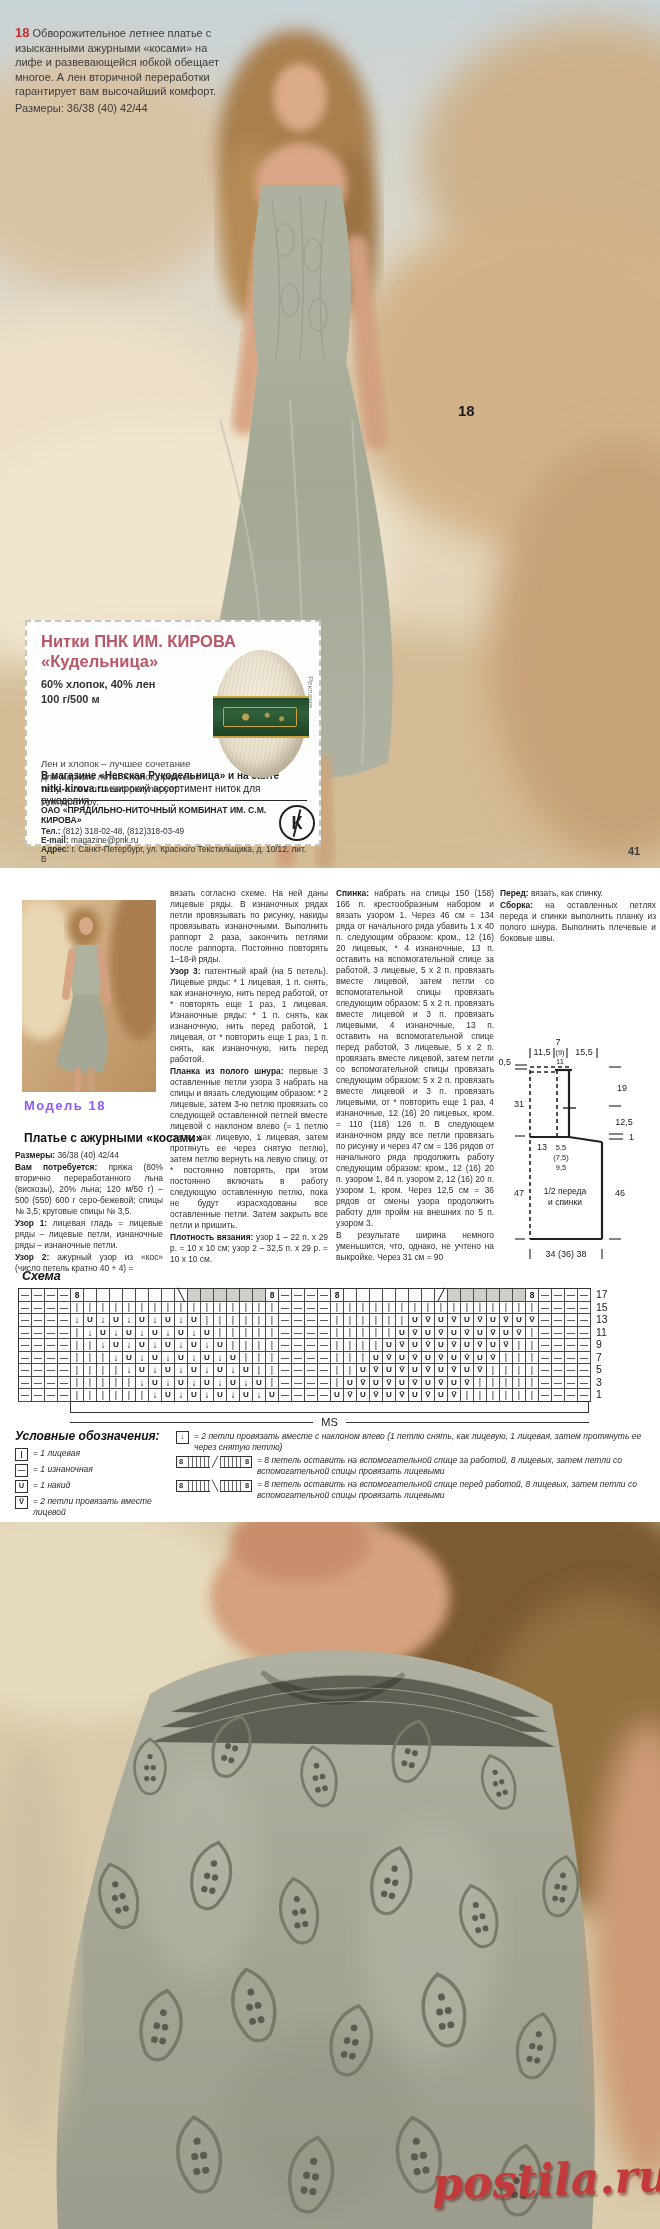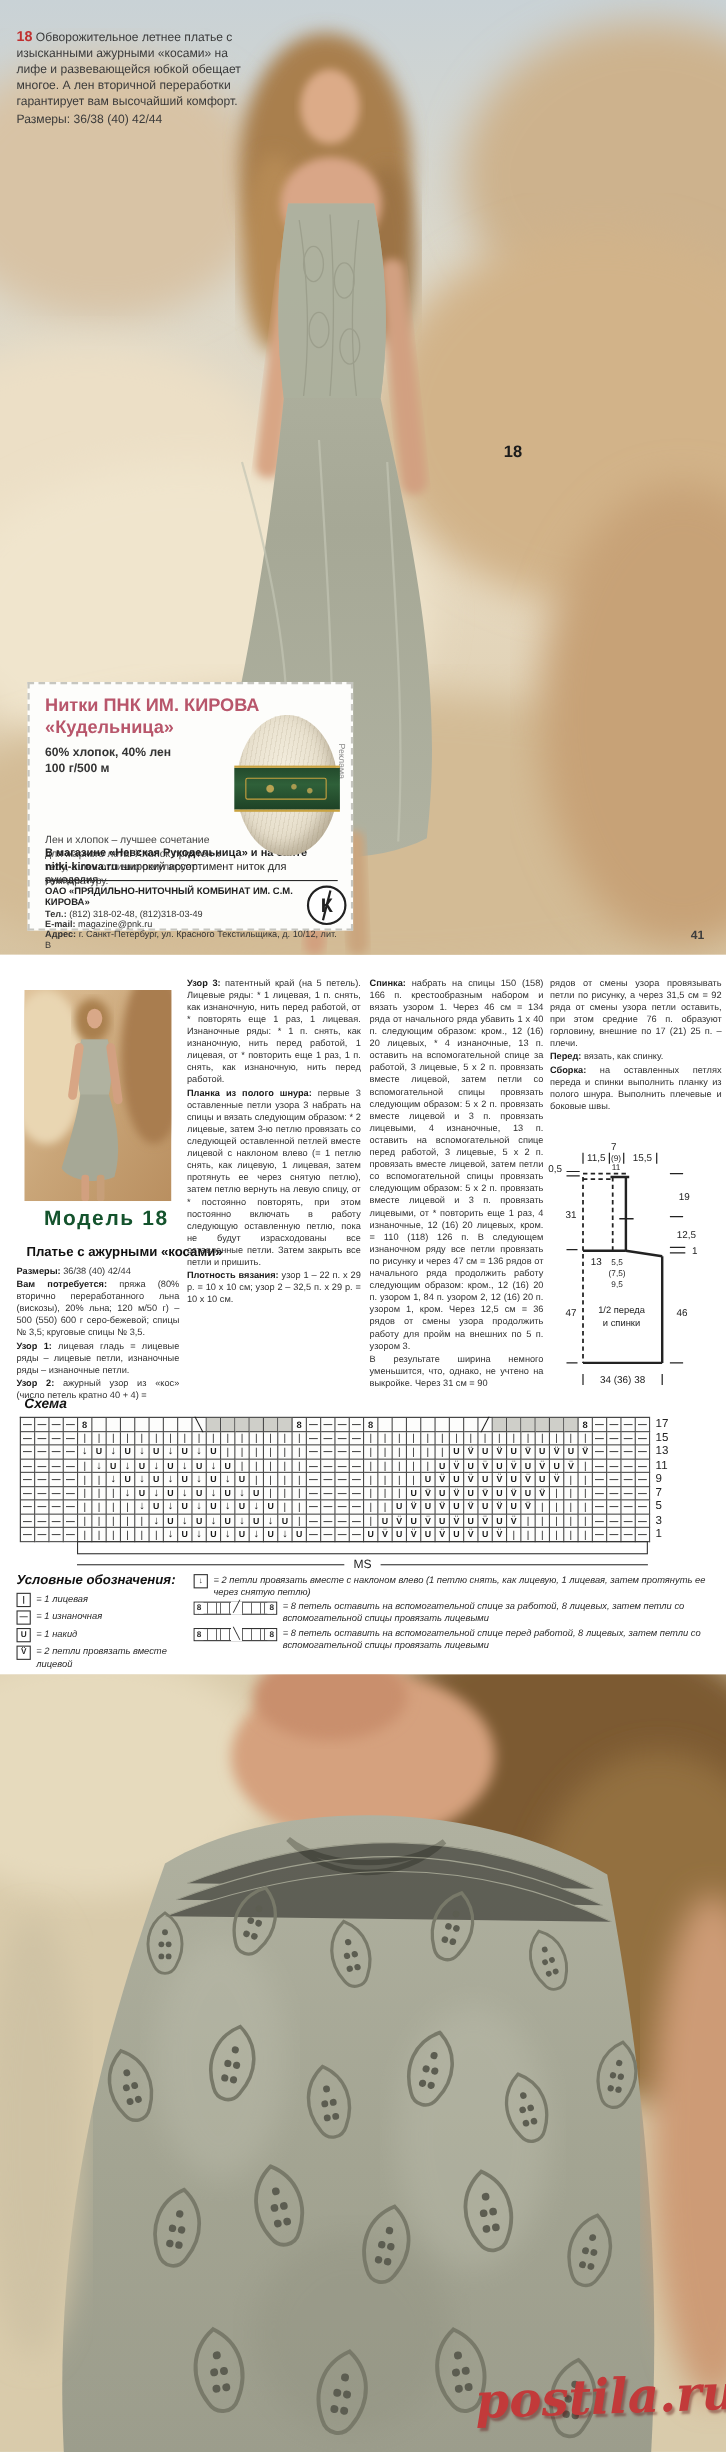--- a/index.html
+++ b/index.html
@@ -37,21 +37,21 @@
         border-top:2px solid #c9a23f;border-bottom:2px solid #c9a23f;}
   .yarn .band i{position:absolute;left:10px;top:9px;width:72px;height:18px;border:1px solid #c9a23f;border-radius:2px;
         background:radial-gradient(circle at 30% 50%, rgba(220,180,90,.8) 0 3px, transparent 4px),
                    radial-gradient(circle at 60% 40%, rgba(220,180,90,.7) 0 2px, transparent 3px),
                    radial-gradient(circle at 80% 60%, rgba(220,180,90,.7) 0 2px, transparent 3px);}
   #ad .logo{position:absolute;left:252px;top:183px;width:32px;height:32px;border:2px solid #222;border-radius:50%;
         background:#fff;display:flex;align-items:center;justify-content:center;font-weight:bold;font-size:18px;color:#222;}
   #ad .logo i{position:absolute;left:15px;top:2px;width:1.5px;height:28px;background:#222;transform:rotate(14deg);}
   
   #thumb{left:22px;top:900px;width:134px;height:192px;overflow:hidden;}
-  #model-title{left:40px;top:1098px;font-size:19px;font-weight:bold;letter-spacing:1.5px;color:#14532d;}
+  #model-title{left:24px;top:1098px;font-size:13px;font-weight:bold;letter-spacing:1.5px;color:#8b5cf6;}
   #subtitle{left:24px;top:1131px;font-size:12px;font-weight:bold;color:#111;text-align:center;}
   .col{font-size:8.4px;line-height:11px;text-align:justify;color:#303030;}
   .col p{margin:0 0 1px 0;}
   .col b{color:#1c1c1c;}
   #col1{left:15px;top:1150px;width:148px;}
   #col2{left:170px;top:888px;width:158px;}
   #col3{left:336px;top:888px;width:158px;}
   #col4{left:500px;top:888px;width:156px;}
   
   #schematic{left:497px;top:1034px;width:163px;height:252px;}
@@ -220,30 +220,30 @@
   <div class="abs" id="model-title">Модель 18</div>
   <div class="abs" id="subtitle">Платье с ажурными «косами»</div>
 
   <div class="abs col" id="col1">
       <p><b>Размеры: </b>36/38 (40) 42/44</p>
       <p><b>Вам потребуется: </b>пряжа (80% вторично переработанного льна (вискозы), 20% льна; 120 м/50 г) – 500 (550) 600 г серо-бежевой; спицы № 3,5; круговые спицы № 3,5.</p>
       <p><b>Узор 1: </b>лицевая гладь = лицевые ряды – лицевые петли, изнаночные ряды – изнаночные петли.</p>
       <p><b>Узор 2: </b>ажурный узор из «кос» (число петель кратно 40 + 4) =</p>
     </div>
   <div class="abs col" id="col2">
+      <p>вязать согласно схеме. На ней даны лицевые ряды. В изнаночных рядах петли провязывать по рисунку, накиды провязывать изнаночными. Выполнить раппорт 2 раза, закончить петлями после раппорта. Постоянно повторять 1–18-й ряды.</p>
       <p><b>Узор 3: </b>патентный край (на 5 петель). Лицевые ряды: * 1 лицевая, 1 п. снять, как изнаночную, нить перед работой, от * повторять еще 1 раз, 1 лицевая. Изнаночные ряды: * 1 п. снять, как изнаночную, нить перед работой, 1 лицевая, от * повторить еще 1 раз, 1 п. снять, как изнаночную, нить перед работой.</p>
       <p><b>Планка из полого шнура: </b>первые 3 оставленные петли узора 3 набрать на спицы и вязать следующим образом: * 2 лицевые, затем 3-ю петлю провязать со следующей оставленной петлей вместе лицевой с наклоном влево (= 1 петлю снять, как лицевую, 1 лицевая, затем протянуть ее через снятую петлю), затем петлю вернуть на левую спицу, от * постоянно повторять, при этом постоянно включать в работу следующую оставленную петлю, пока не будут израсходованы все оставленные петли. Затем закрыть все петли и пришить.</p>
       <p><b>Плотность вязания: </b>узор 1 – 22 п. х 29 р. = 10 х 10 см; узор 2 – 32,5 п. х 29 р. = 10 х 10 см.</p>
     </div>
   <div class="abs col" id="col3">
       <p><b>Спинка: </b>набрать на спицы 150 (158) 166 п. крестообразным набором и вязать узором 1. Через 46 см = 134 ряда от начального ряда убавить 1 х 40 п. следующим образом: кром., 12 (16) 20 лицевых, * 4 изнаночные, 13 п. оставить на вспомогательной спице за работой, 3 лицевые, 5 х 2 п. провязать вместе лицевой, затем петли со вспомогательной спицы провязать следующим образом: 5 х 2 п. провязать вместе лицевой и 3 п. провязать лицевыми, 4 изнаночные, 13 п. оставить на вспомогательной спице перед работой, 3 лицевые, 5 х 2 п. провязать вместе лицевой, затем петли со вспомогательной спицы провязать следующим образом: 5 х 2 п. провязать вместе лицевой и 3 п. провязать лицевыми, от * повторить еще 1 раз, 4 изнаночные, 12 (16) 20 лицевых, кром. = 110 (118) 126 п. В следующем изнаночном ряду все петли провязать по рисунку и через 47 см = 136 рядов от начального ряда продолжить работу следующим образом: кром., 12 (16) 20 п. узором 1, 84 п. узором 2, 12 (16) 20 п. узором 1, кром. Через 12,5 см = 36 рядов от смены узора продолжить работу для пройм на внешних по 5 п. узором 3.</p>
       <p>В результате ширина немного уменьшится, что, однако, не учтено на выкройке. Через 31 см = 90</p>
     </div>
   <div class="abs col" id="col4">
-      <p>рядов от смены узора провязывать петли по рисунку, а через 31,5 см = 92 ряда от смены узора петли оставить, при этом средние 76 п. образуют горловину, внешние по 17 (21) 25 п. – плечи.</p>
       <p><b>Перед: </b>вязать, как спинку.</p>
       <p><b>Сборка: </b>на оставленных петлях переда и спинки выполнить планку из полого шнура. Выполнить плечевые и боковые швы.</p>
     </div>
 
   <div class="abs" id="schematic">
     <svg width="163" height="252" viewBox="0 0 163 252" font-family="Liberation Sans, sans-serif">
       <g stroke="#222" stroke-width="1.6" fill="none">
         <path d="M33,36 V205" stroke-dasharray="4 3"></path>
         <path d="M60,36 V103" stroke-dasharray="4 3"></path>
         <path d="M33,33 H72" stroke-dasharray="4 3"></path>

